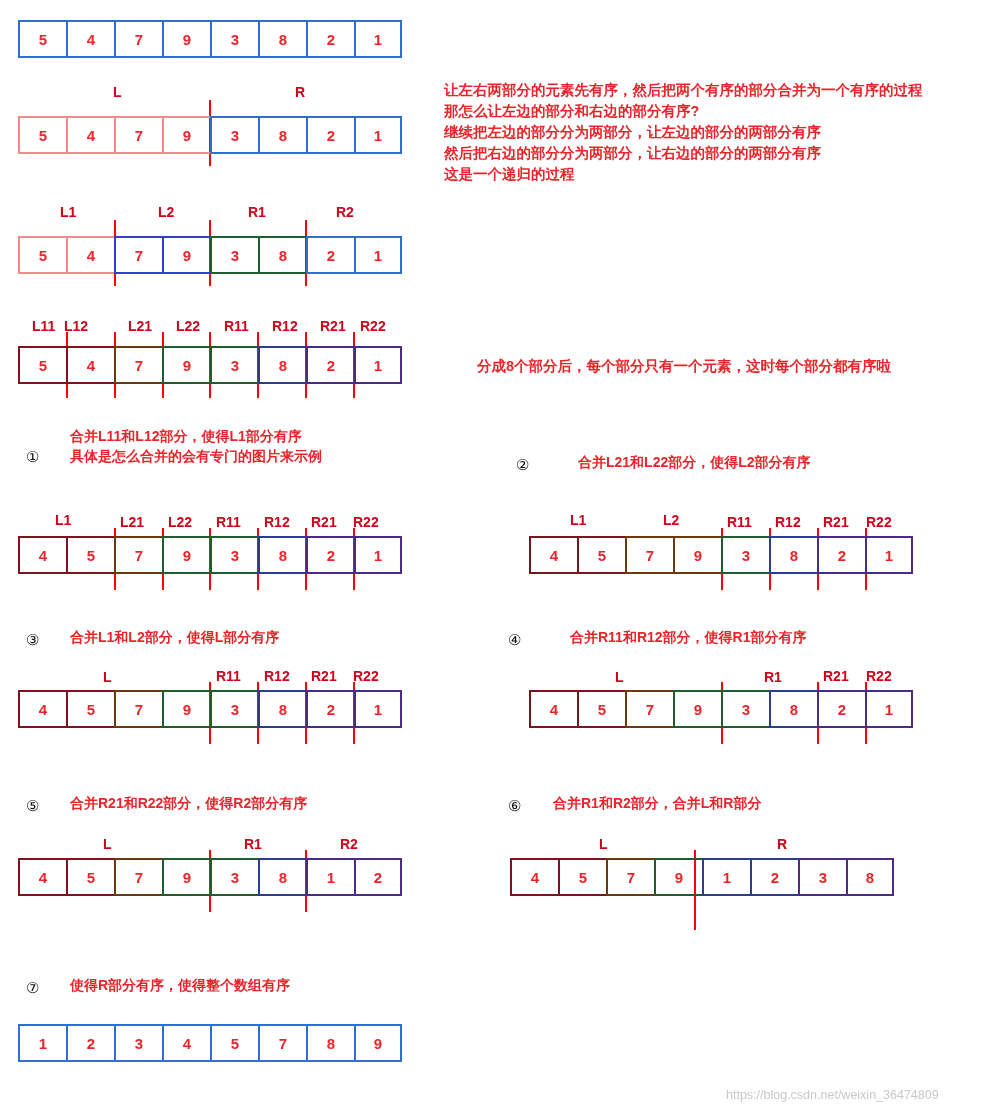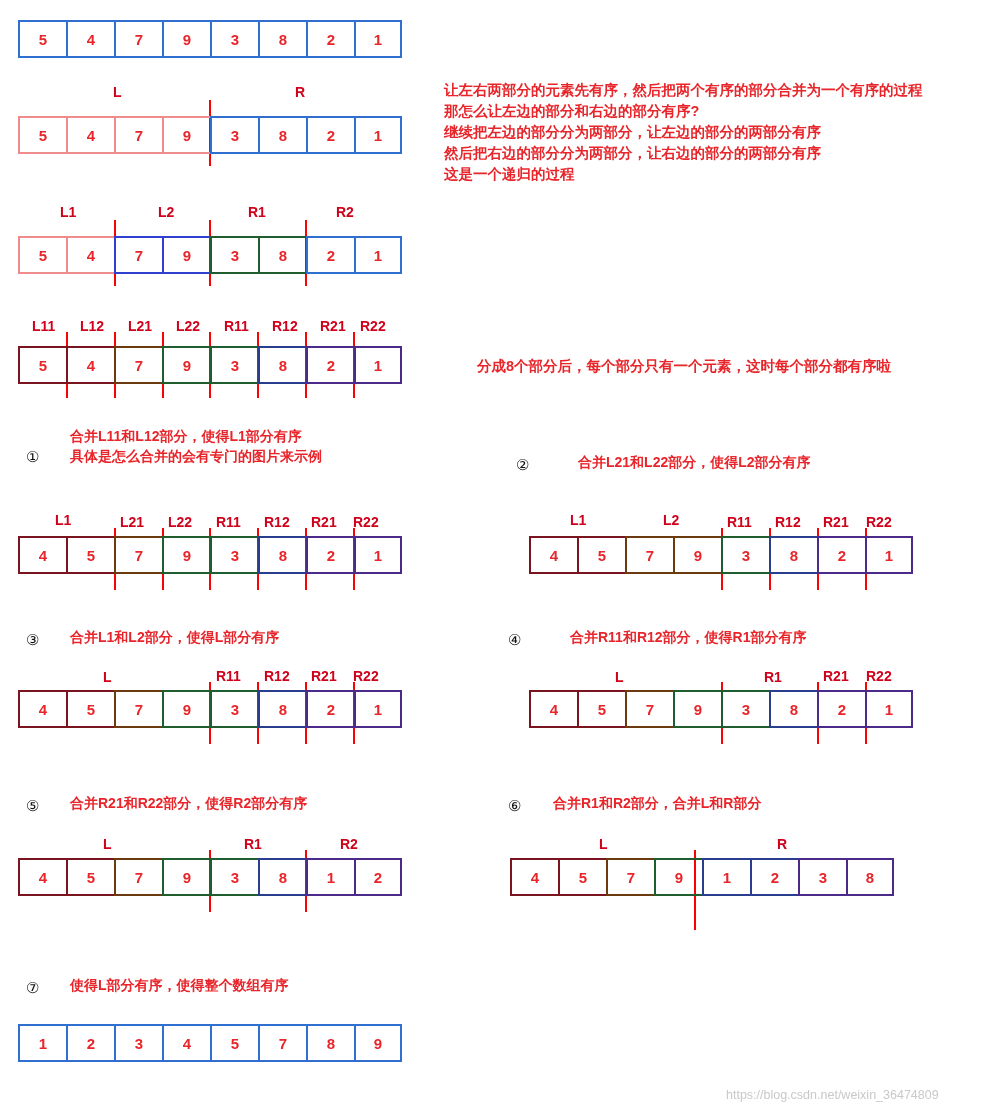--- a/index.html
+++ b/index.html
@@ -94,21 +94,21 @@
   <div class="cell c-lg" style="border-color:#f08b8b;">4</div>
   <div class="cell c-lg" style="border-color:#2f3fd0;">7</div>
   <div class="cell c-lg" style="border-color:#2f3fd0;">9</div>
   <div class="cell c-lg" style="border-color:#1f5c2e;">3</div>
   <div class="cell c-lg" style="border-color:#1f5c2e;">8</div>
   <div class="cell c-lg">2</div>
   <div class="cell c-lg">1</div>
 </div>
 
 <div class="lbl lbl-sm" style="left:32px;top:318px;">L11</div>
-<div class="lbl lbl-sm" style="left:80px;top:318px;">L12</div>
+<div class="lbl lbl-sm" style="left:64px;top:318px;">L12</div>
 <div class="lbl lbl-sm" style="left:128px;top:318px;">L21</div>
 <div class="lbl lbl-sm" style="left:176px;top:318px;">L22</div>
 <div class="lbl lbl-sm" style="left:224px;top:318px;">R11</div>
 <div class="lbl lbl-sm" style="left:272px;top:318px;">R12</div>
 <div class="lbl lbl-sm" style="left:320px;top:318px;">R21</div>
 <div class="lbl lbl-sm" style="left:360px;top:318px;">R22</div>
 
 <div class="vline" style="left:66px;top:332px;height:66px;"></div>
 <div class="vline" style="left:114px;top:332px;height:66px;"></div>
 <div class="vline" style="left:162px;top:332px;height:66px;"></div>
@@ -262,21 +262,21 @@
   <div class="cell c-lg" style="border-color:#7a1520;">5</div>
   <div class="cell c-lg" style="border-color:#6b3b0f;">7</div>
   <div class="cell c-lg" style="border-color:#1f5c2e;">9</div>
   <div class="cell c-lg" style="border-color:#2a3d8f;">1</div>
   <div class="cell c-lg" style="border-color:#2a3d8f;">2</div>
   <div class="cell c-lg" style="border-color:#4b2a8a;">3</div>
   <div class="cell c-lg" style="border-color:#4b2a8a;">8</div>
 </div>
 
 <div class="circnum" style="left:26px;top:979px;">⑦</div>
-<div class="note-step" style="left:70px;top:975px;width:400px;">使得L部分有序，使得整个数组有序</div>
+<div class="note-step" style="left:70px;top:975px;width:400px;">使得R部分有序，使得整个数组有序</div>
 
 <div class="row" style="left:18px;top:1024px;">
   <div class="cell c-lg">1</div>
   <div class="cell c-lg">2</div>
   <div class="cell c-lg">3</div>
   <div class="cell c-lg">4</div>
   <div class="cell c-lg">5</div>
   <div class="cell c-lg">7</div>
   <div class="cell c-lg">8</div>
   <div class="cell c-lg">9</div>

